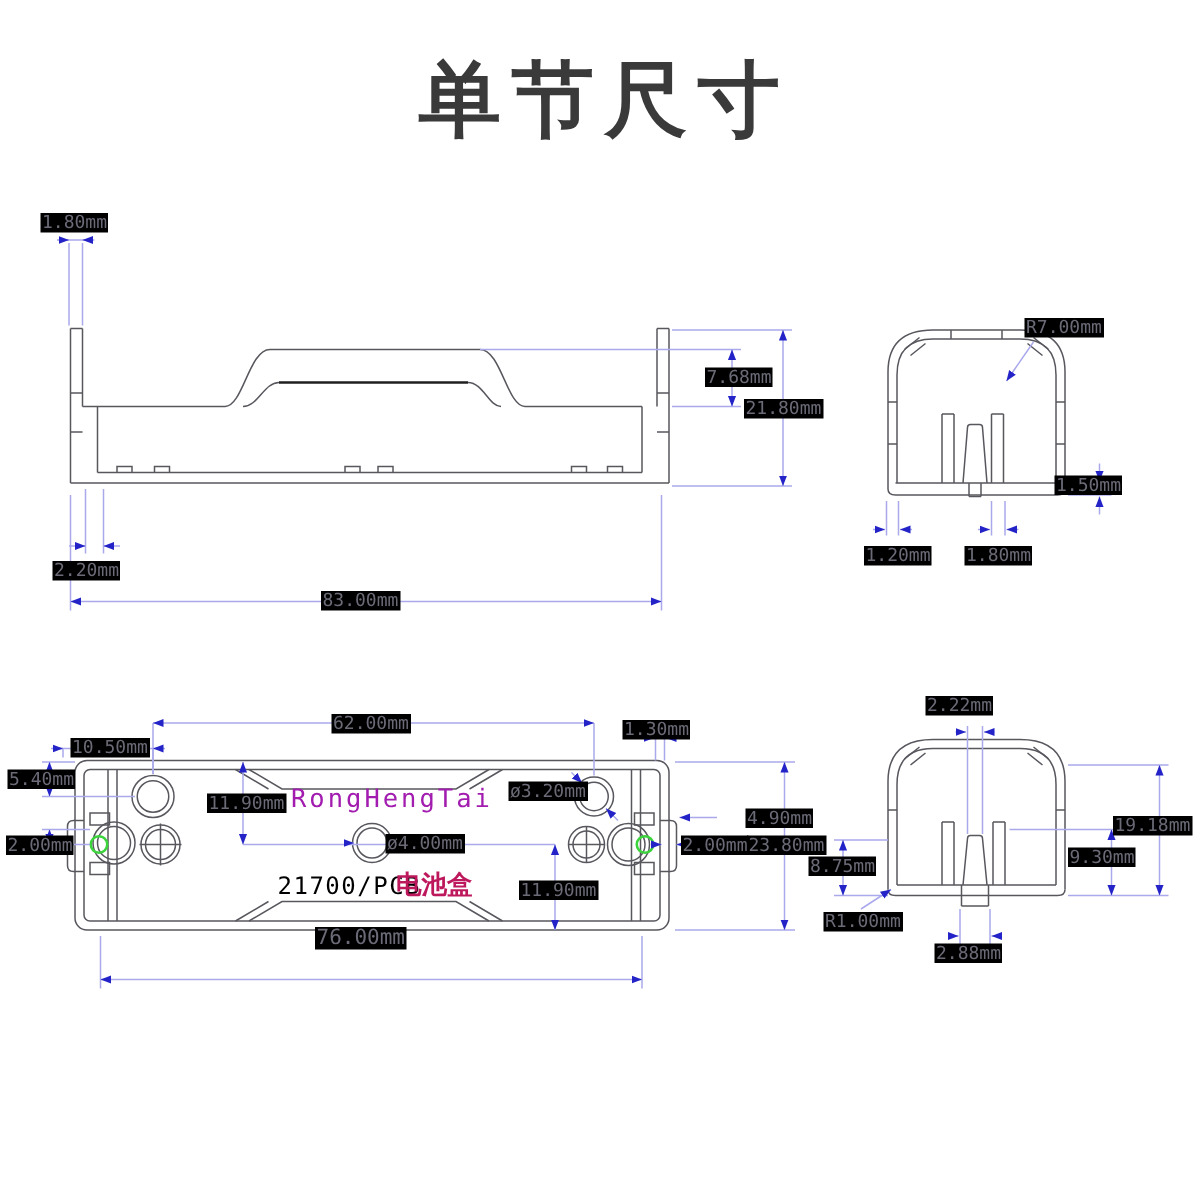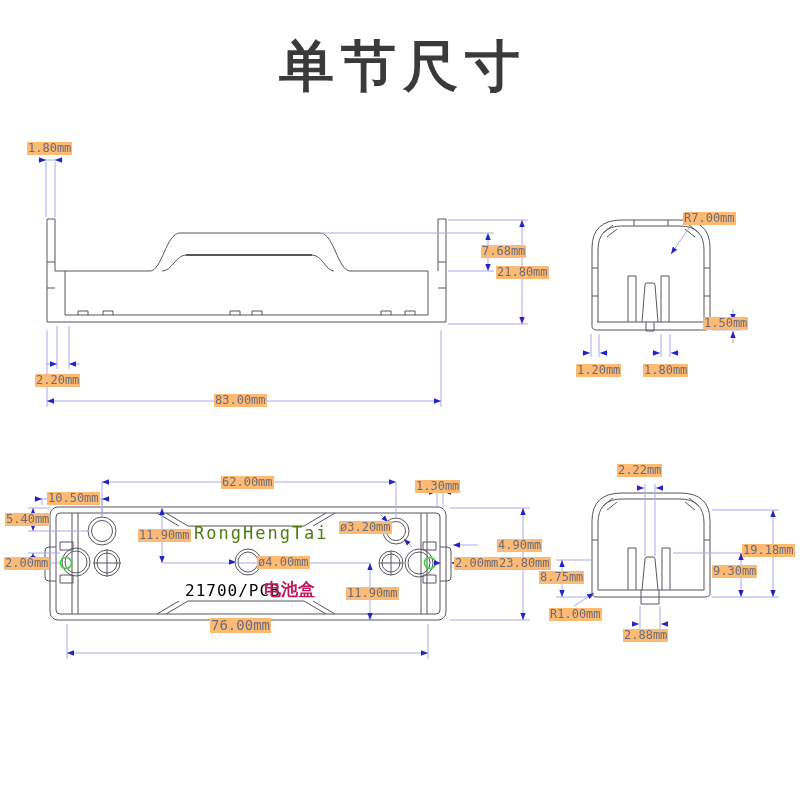--- a/index.html
+++ b/index.html
@@ -2,24 +2,24 @@
 <html><head>
 <meta charset="utf-8">
 <style>
   html,body{margin:0;padding:0;background:#fff;}
   #canvas{position:relative;width:800px;height:800px;background:#fff;overflow:hidden;
           font-family:"DejaVu Sans Mono", monospace;}
   #title{position:absolute;left:238px;top:30px;width:330px;text-align:center;
          font-family:"Liberation Sans", sans-serif;font-weight:bold;font-size:55px;
          letter-spacing:7px;color:#3a3a3a;white-space:nowrap;}
   svg{position:absolute;left:0;top:0;}
-  .dim{position:absolute;font-size:12px;line-height:13px;color:#6b6b78;background:#fdba74;
+  .dim{position:absolute;font-size:12px;line-height:13px;color:#6b6b78;background:#000000;
        padding:0 1px;white-space:nowrap;}
   .dim.big{font-size:14px;line-height:15px;}
-  .brand{position:absolute;font-size:17px;line-height:18px;letter-spacing:2px;color:#4d7c0f;
+  .brand{position:absolute;font-size:17px;line-height:18px;letter-spacing:2px;color:#a21caf;
          background:transparent;white-space:nowrap;}
   .model{position:absolute;font-size:16px;line-height:17px;letter-spacing:1px;color:#000000;
          white-space:nowrap;}
   .modelcn{position:absolute;font-family:Liberation Sans, sans-serif;font-size:17px;
            line-height:19px;font-weight:bold;color:#be185d;white-space:nowrap;}
   .p{stroke:#57575e;fill:none;stroke-width:1;}
   .pb{stroke:#1f1f1f;fill:none;stroke-width:1.7;}
   .d{stroke:#a9a9ec;fill:none;stroke-width:1;}
   .g{stroke:#3cd43c;fill:none;stroke-width:1.7;}
 </style>
@@ -171,21 +171,21 @@
       <path class="d" d="M556,560 H592 M556,597 H592"></path>
       <line class="d" x1="562" y1="560" x2="562" y2="597" marker-start="url(#arw)" marker-end="url(#arw)"></line>
       <line class="d" x1="574" y1="606" x2="594" y2="593" marker-end="url(#arw)"></line>
       <path class="d" d="M640,606 V631 M660,606 V631"></path>
       <line class="d" x1="632" y1="624" x2="639" y2="624" marker-end="url(#arw)"></line>
       <line class="d" x1="668" y1="624" x2="661" y2="624" marker-end="url(#arw)"></line>
     </g>
   </svg>
 
   <span class="dim" style="left:27px;top:142px">1.80mm</span>
-  <span class="dim" style="left:481px;top:245px">7.68mm</span>
+  <span class="dim" style="left:470px;top:245px">7.68mm</span>
   <span class="dim" style="left:496px;top:266px">21.80mm</span>
   <span class="dim" style="left:35px;top:374px">2.20mm</span>
   <span class="dim" style="left:214px;top:394px">83.00mm</span>
 
   <span class="dim" style="left:683px;top:212px">R7.00mm</span>
   <span class="dim" style="left:703px;top:317px">1.50mm</span>
   <span class="dim" style="left:576px;top:364px">1.20mm</span>
   <span class="dim" style="left:643px;top:364px">1.80mm</span>
 
   <span class="dim" style="left:221px;top:476px">62.00mm</span>

